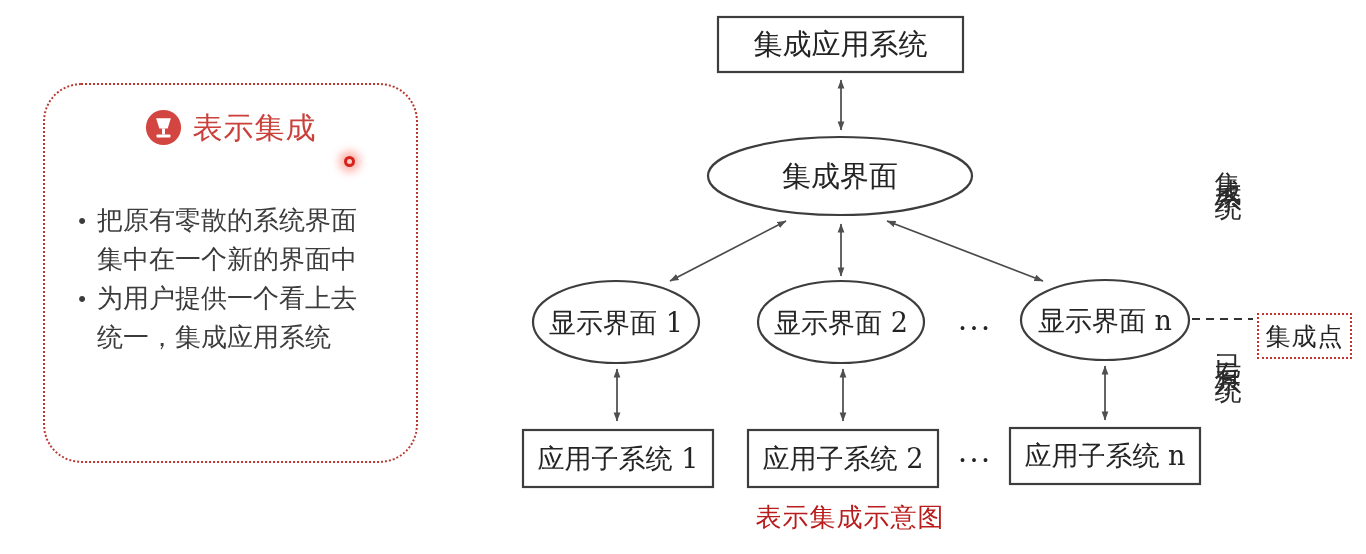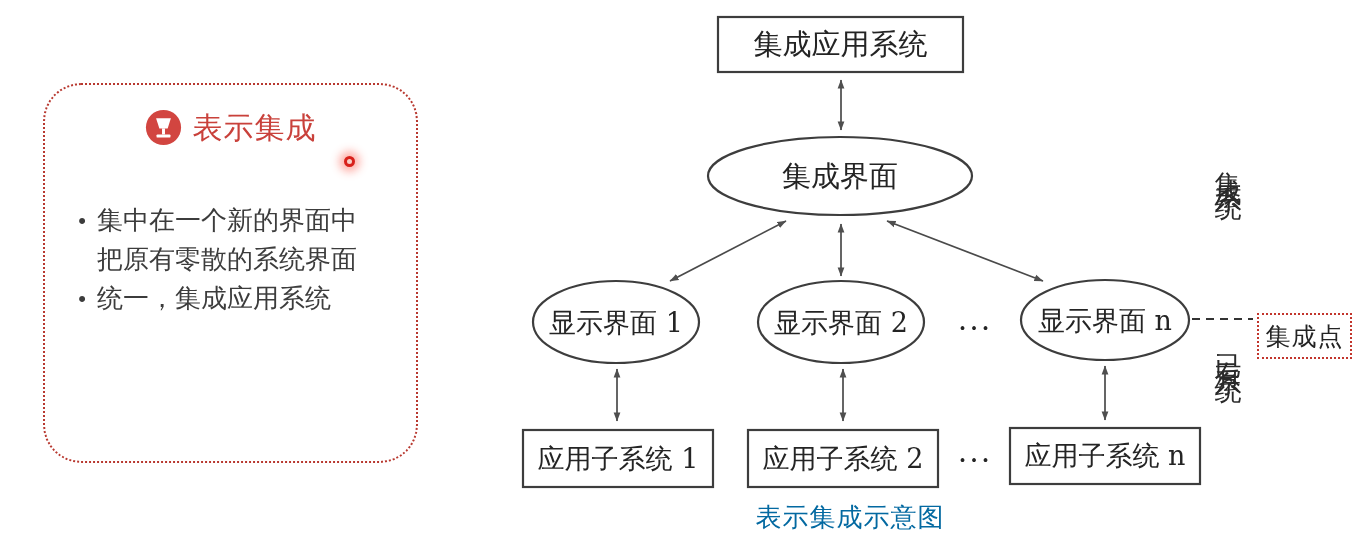--- a/index.html
+++ b/index.html
@@ -59,21 +59,21 @@
   .integration-point-box{
     position:absolute;left:1257px;top:313px;width:95px;height:46px;
     border:2px dotted #c2352c;box-sizing:border-box;
     display:flex;align-items:center;justify-content:center;
     font-family:"DejaVu Serif","Liberation Serif",serif;
     font-size:25px;color:#242424;letter-spacing:1px;
   }
 
   .diagram-caption{
     position:absolute;left:700px;top:500px;width:300px;text-align:center;
-    font-size:26px;color:#0369a1;letter-spacing:1px;
+    font-size:26px;color:#b91c1c;letter-spacing:1px;
   }
 </style>
 </head>
 <body>
 
 <div id="stage">
 
   <div class="note-panel">
     <div class="note-title-row">
       <svg class="note-icon" viewBox="0 0 40 40">
@@ -84,27 +84,28 @@
       </svg>
       <span class="note-title">表示集成</span>
     </div>
 
     <div class="laser-dot"></div>
 
     <div class="note-bullets">
       <div class="bullet-item">
         <div class="bullet-marker">•</div>
         <div class="bullet-lines">
+          <div class="bullet-line">把原有零散的系统界面</div>
           <div class="bullet-line">集中在一个新的界面中</div>
-          <div class="bullet-line">把原有零散的系统界面</div>
         </div>
       </div>
       <div class="bullet-item">
         <div class="bullet-marker">•</div>
         <div class="bullet-lines">
+          <div class="bullet-line">为用户提供一个看上去</div>
           <div class="bullet-line">统一，集成应用系统</div>
         </div>
       </div>
     </div>
   </div>
 
   <svg class="diagram-svg" width="1366" height="554" viewBox="0 0 1366 554">
     <defs>
       <marker id="arr" markerWidth="11" markerHeight="9" refX="8.6" refY="4" orient="auto-start-reverse" markerUnits="userSpaceOnUse">
         <path d="M0,0.6 L9,4 L0,7.4 Z" fill="#4f4f4f"></path>

